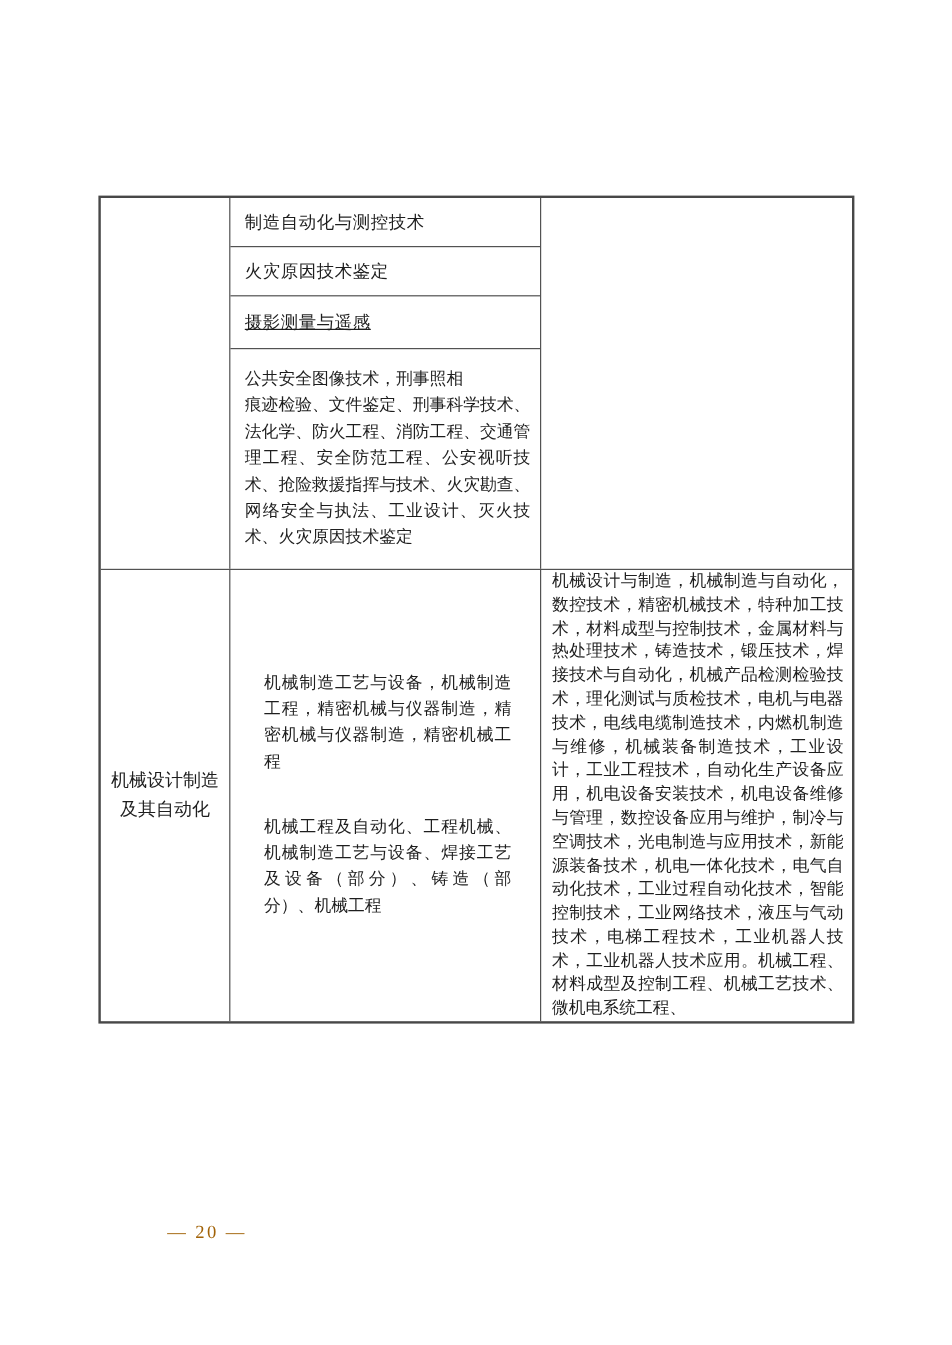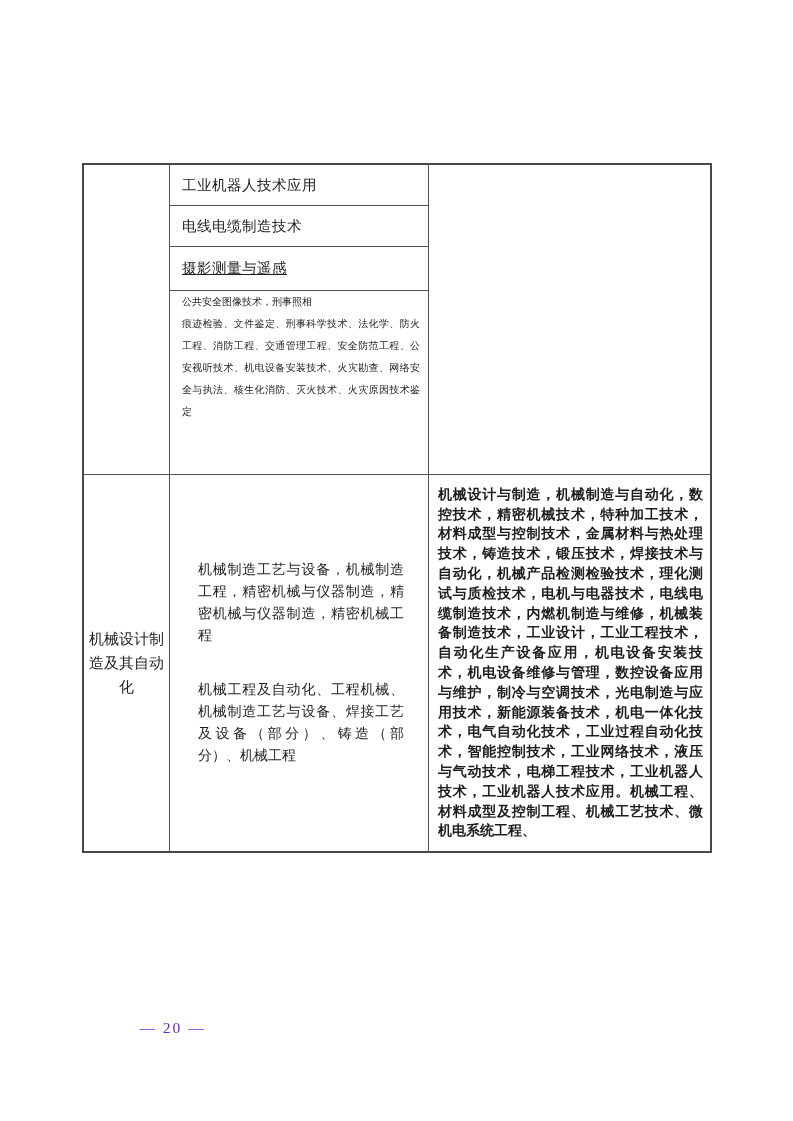--- a/index.html
+++ b/index.html
@@ -28,21 +28,21 @@
     background: #ffffff;
   }
   .row-block { display: flex; min-height: 0; }
   .block1 {
     height: 309px;
     border-bottom: 1px solid #525252;
     flex-shrink: 0;
   }
   .block2 { flex: 1; }
   .c1 {
-    width: 86px;
+    width: 108px;
     flex-shrink: 0;
     border-right: 1px solid #525252;
     box-sizing: border-box;
   }
   .c2 {
     width: 259px;
     flex-shrink: 0;
     border-right: 1px solid #525252;
     box-sizing: border-box;
     display: flex;
@@ -57,23 +57,23 @@
     padding: 0 8px 0 12px;
     font-size: 14.5px;
     letter-spacing: 0.5px;
   }
   .subrow.r1, .subrow.r2 { height: 41px; }
   .subrow.r3 { height: 44px; text-decoration: underline; }
   .multirow {
     flex: 1;
     display: flex;
     flex-direction: column;
-    justify-content: flex-start;
+    justify-content: center;
     padding: 0 8px 0 12px;
-    font-size: 10px;
+    font-size: 14px;
     line-height: 22px;
   }
   .multirow p { margin: 0; }
   .multirow .rest { text-align: justify; }
   .block2 .c1 {
     display: flex;
     align-items: center;
     justify-content: center;
     text-align: center;
     font-size: 15px;
@@ -87,54 +87,53 @@
     line-height: 22px;
   }
   .block2 .c2 p { margin: 16px; text-align: justify; }
   .block2 .c3 {
     display: flex;
     flex-direction: column;
     justify-content: center;
     padding: 0 7px 0 9px;
     font-size: 14px;
     line-height: 19.8px;
-    font-weight: bold;
   }
   .block2 .c3 p { margin: 0; text-align: justify; }
   .page-number {
     position: absolute;
     left: 125px;
     top: 1019px;
     width: 95px;
     text-align: center;
     font-size: 15.5px;
     letter-spacing: 2px;
-    color: #6d28d9;
+    color: #a16207;
   }
 </style>
 </head>
 <body>
 
 <div class="doc-table">
 
   <div class="row-block block1">
     <div class="c1"></div>
     <div class="c2">
       <div class="subrow r1">
-        <span>工业机器人技术应用</span>
+        <span>制造自动化与测控技术</span>
       </div>
       <div class="subrow r2">
-        <span>电线电缆制造技术</span>
+        <span>火灾原因技术鉴定</span>
       </div>
       <div class="subrow r3">
         <span>摄影测量与遥感</span>
       </div>
       <div class="multirow">
         <p>公共安全图像技术，刑事照相</p>
-        <p class="rest">痕迹检验、文件鉴定、刑事科学技术、法化学、防火工程、消防工程、交通管理工程、安全防范工程、公安视听技术、机电设备安装技术、火灾勘查、网络安全与执法、核生化消防、灭火技术、火灾原因技术鉴定</p>
+        <p class="rest">痕迹检验、文件鉴定、刑事科学技术、法化学、防火工程、消防工程、交通管理工程、安全防范工程、公安视听技术、抢险救援指挥与技术、火灾勘查、网络安全与执法、工业设计、灭火技术、火灾原因技术鉴定</p>
       </div>
     </div>
     <div class="c3"></div>
   </div>
 
   <div class="row-block block2">
     <div class="c1">
       <span>机械设计制造及其自动化</span>
     </div>
     <div class="c2">

